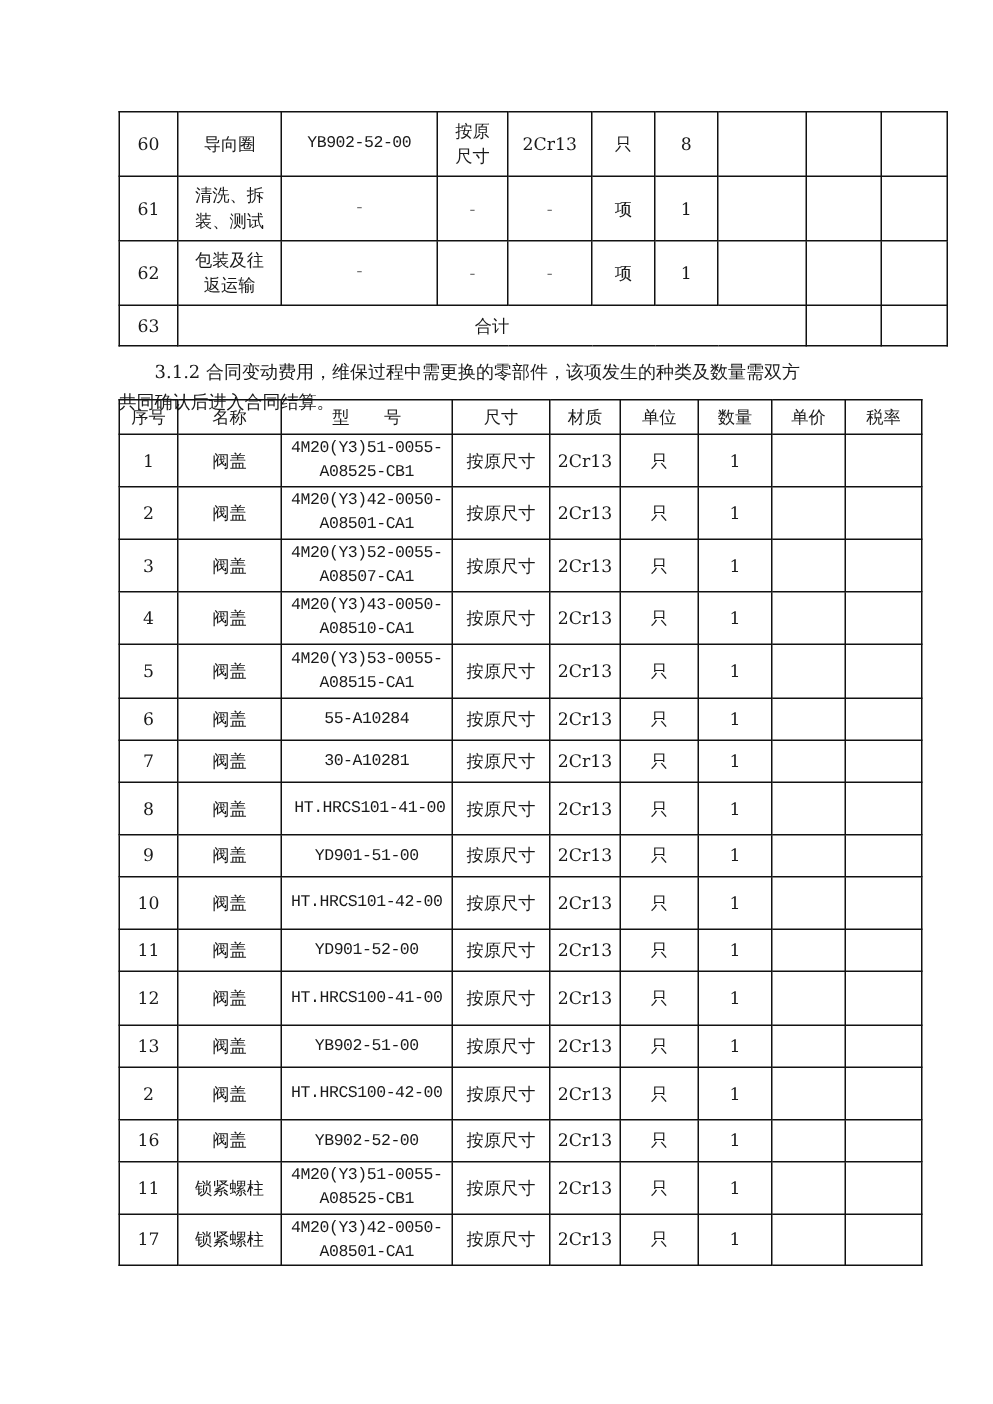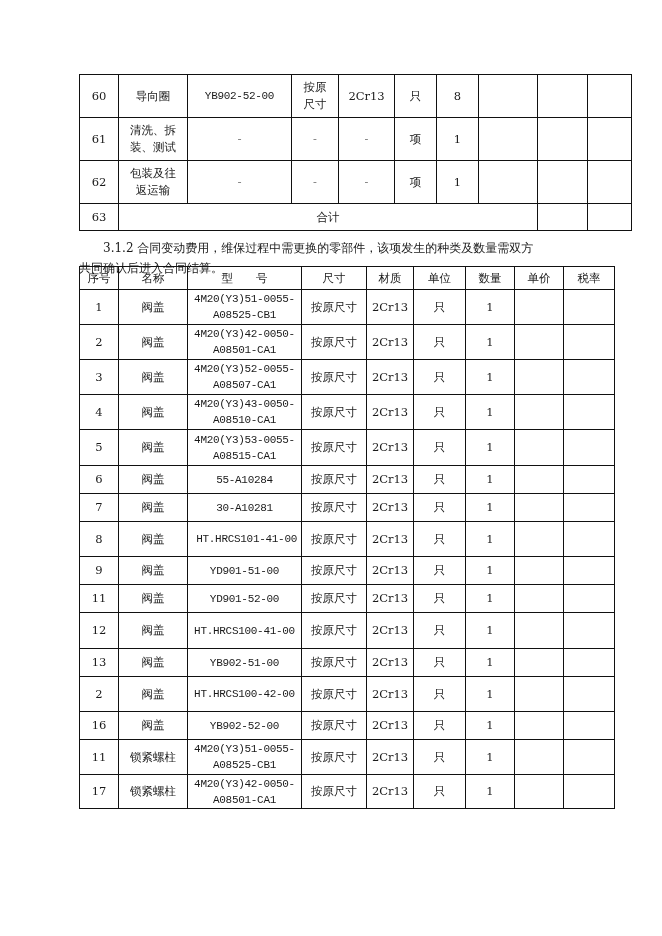--- a/index.html
+++ b/index.html
@@ -197,20 +197,31 @@
         <td>9</td>
         <td>阀盖</td>
         <td class="mono" style="word-break: break-all; padding: 0px 4px; line-height: 16px;">YD901-51-00</td>
         <td>按原尺寸</td>
         <td>2Cr13</td>
         <td>只</td>
         <td>1</td>
         <td></td>
         <td></td>
       </tr>
+      <tr style="height: 35px;">
+        <td>10</td>
+        <td>阀盖</td>
+        <td class="mono" style="word-break: break-all; padding: 0px 4px; line-height: 16px;">HT.HRCS101-42-00</td>
+        <td>按原尺寸</td>
+        <td>2Cr13</td>
+        <td>只</td>
+        <td>1</td>
+        <td></td>
+        <td></td>
+      </tr>
       <tr style="height: 28px;">
         <td>11</td>
         <td>阀盖</td>
         <td class="mono" style="word-break: break-all; padding: 0px 4px; line-height: 16px;">YD901-52-00</td>
         <td>按原尺寸</td>
         <td>2Cr13</td>
         <td>只</td>
         <td>1</td>
         <td></td>
         <td></td>

